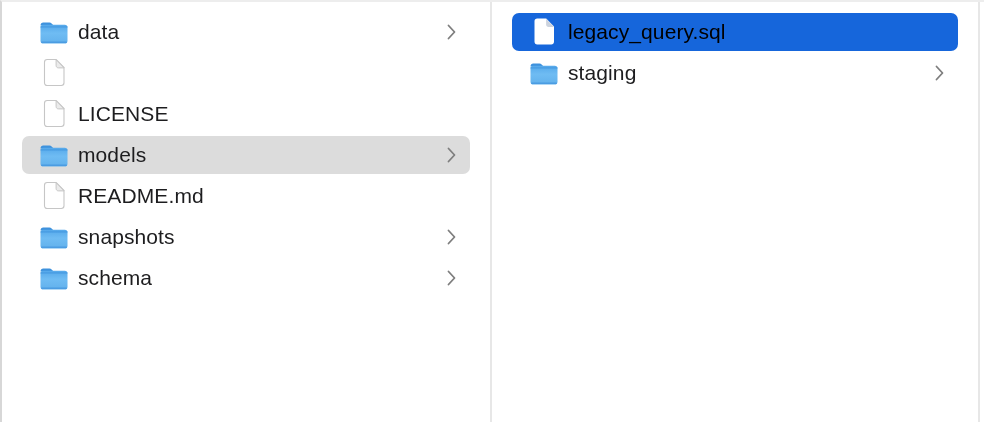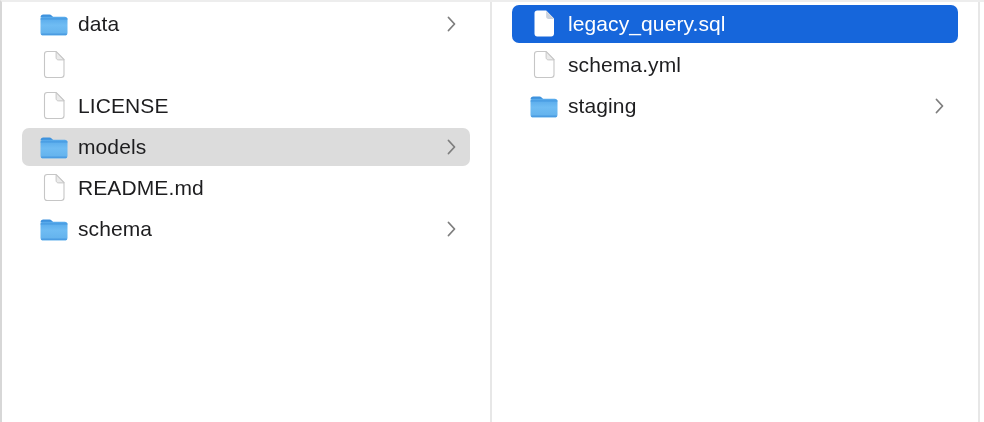--- a/index.html
+++ b/index.html
@@ -11,20 +11,21 @@
     border-top: 2px solid #ededed;
     font-family: "Liberation Sans", sans-serif;
     font-size: 21px;
     color: #1d1d1f;
     display: flex;
     overflow: hidden;
     -webkit-font-smoothing: antialiased;
   }
   .col {
     box-sizing: border-box;
+    padding-top: 8px;
     overflow: hidden;
     background: #ffffff;
   }
   .col-0 { width: 488px; }
   .col-1 { width: 486px; }
   .col-rest { flex: 1; padding-top: 0; }
   .divider {
     width: 2px;
     background: #e7e7e7;
     flex: none;
@@ -34,21 +35,21 @@
     height: 38px;
     margin: 3px 20px;
     border-radius: 7px;
     display: flex;
     align-items: center;
     padding: 0 14px 0 16px;
     box-sizing: border-box;
     cursor: default;
   }
   .row.sel-gray { background: #dcdcdc; }
-  .row.sel-blue { background: #1666db; color: #ffffff; }
+  .row.sel-blue { background: #1666db; color: #000000; }
   .icon {
     width: 32px;
     flex: none;
     display: flex;
     align-items: center;
     justify-content: center;
   }
   .label {
     margin-left: 8px;
     white-space: nowrap;
@@ -144,20 +145,36 @@
   </div>
       <div class="row">
     <span class="icon">
           <svg width="30" height="25" viewBox="0 0 30 25">
             <path d="M1.5 7 V5.2 C1.5 3.7 2.7 2.5 4.2 2.5 h6.3 c0.8 0 1.6 0.3 2.1 0.9 l2 2.1 h-13.1 z" fill="#3e92dd"></path>
             <rect x="1.5" y="4.8" width="27" height="18.7" rx="2.8" fill="url(#fgrad)"></rect>
             <rect x="1.5" y="6.1" width="27" height="1.6" fill="#3e92dd" opacity="0.55"></rect>
             <rect x="2" y="21.4" width="26" height="1.6" rx="0.8" fill="#4596df" opacity="0.8"></rect>
           </svg>
         </span>
+    <span class="label">snapshots</span>
+    <span class="chev">
+          <svg width="9" height="16" viewBox="0 0 9 16">
+            <path d="M1.5 1.5 L7.5 8 L1.5 14.5" fill="none" stroke="#7e7e7e" stroke-width="1.8" stroke-linecap="round" stroke-linejoin="round"></path>
+          </svg>
+        </span>
+  </div>
+      <div class="row">
+    <span class="icon">
+          <svg width="30" height="25" viewBox="0 0 30 25">
+            <path d="M1.5 7 V5.2 C1.5 3.7 2.7 2.5 4.2 2.5 h6.3 c0.8 0 1.6 0.3 2.1 0.9 l2 2.1 h-13.1 z" fill="#3e92dd"></path>
+            <rect x="1.5" y="4.8" width="27" height="18.7" rx="2.8" fill="url(#fgrad)"></rect>
+            <rect x="1.5" y="6.1" width="27" height="1.6" fill="#3e92dd" opacity="0.55"></rect>
+            <rect x="2" y="21.4" width="26" height="1.6" rx="0.8" fill="#4596df" opacity="0.8"></rect>
+          </svg>
+        </span>
     <span class="label">schema</span>
     <span class="chev">
           <svg width="9" height="16" viewBox="0 0 9 16">
             <path d="M1.5 1.5 L7.5 8 L1.5 14.5" fill="none" stroke="#7e7e7e" stroke-width="1.8" stroke-linecap="round" stroke-linejoin="round"></path>
           </svg>
         </span>
   </div>
     </div>
   <div class="divider"></div>
   <div class="col col-1" id="col-1">
@@ -166,30 +183,20 @@
           <svg width="24" height="30" viewBox="0 0 24 30">
             <path class="doc-body" d="M2.5 4.2 C2.5 2.6 3.6 1.5 5.2 1.5 h9 l7.8 8 v15.3 c0 1.6-1.1 2.7-2.7 2.7 H5.2 c-1.6 0-2.7-1.1-2.7-2.7 Z"></path>
             <path class="doc-fold" d="M14.1 1.7 l8 8.2 h-5.5 c-1.5 0-2.5-1-2.5-2.5 Z"></path>
           </svg>
         </span>
     <span class="label">legacy_query.sql</span>
 
   </div>
       <div class="row">
     <span class="icon">
-          <svg width="24" height="30" viewBox="0 0 24 30">
-            <path class="doc-body" d="M2.5 4.2 C2.5 2.6 3.6 1.5 5.2 1.5 h9 l7.8 8 v15.3 c0 1.6-1.1 2.7-2.7 2.7 H5.2 c-1.6 0-2.7-1.1-2.7-2.7 Z"></path>
-            <path class="doc-fold" d="M14.1 1.7 l8 8.2 h-5.5 c-1.5 0-2.5-1-2.5-2.5 Z"></path>
-          </svg>
-        </span>
-    <span class="label">schema.yml</span>
-
-  </div>
-      <div class="row">
-    <span class="icon">
           <svg width="30" height="25" viewBox="0 0 30 25">
             <path d="M1.5 7 V5.2 C1.5 3.7 2.7 2.5 4.2 2.5 h6.3 c0.8 0 1.6 0.3 2.1 0.9 l2 2.1 h-13.1 z" fill="#3e92dd"></path>
             <rect x="1.5" y="4.8" width="27" height="18.7" rx="2.8" fill="url(#fgrad)"></rect>
             <rect x="1.5" y="6.1" width="27" height="1.6" fill="#3e92dd" opacity="0.55"></rect>
             <rect x="2" y="21.4" width="26" height="1.6" rx="0.8" fill="#4596df" opacity="0.8"></rect>
           </svg>
         </span>
     <span class="label">staging</span>
     <span class="chev">
           <svg width="9" height="16" viewBox="0 0 9 16">

